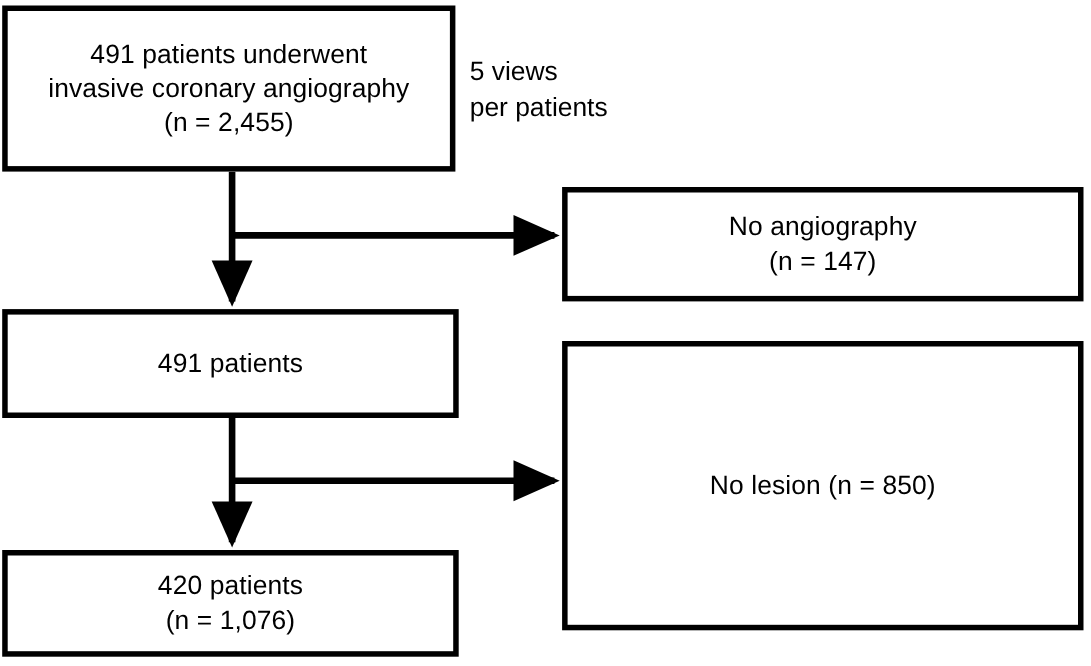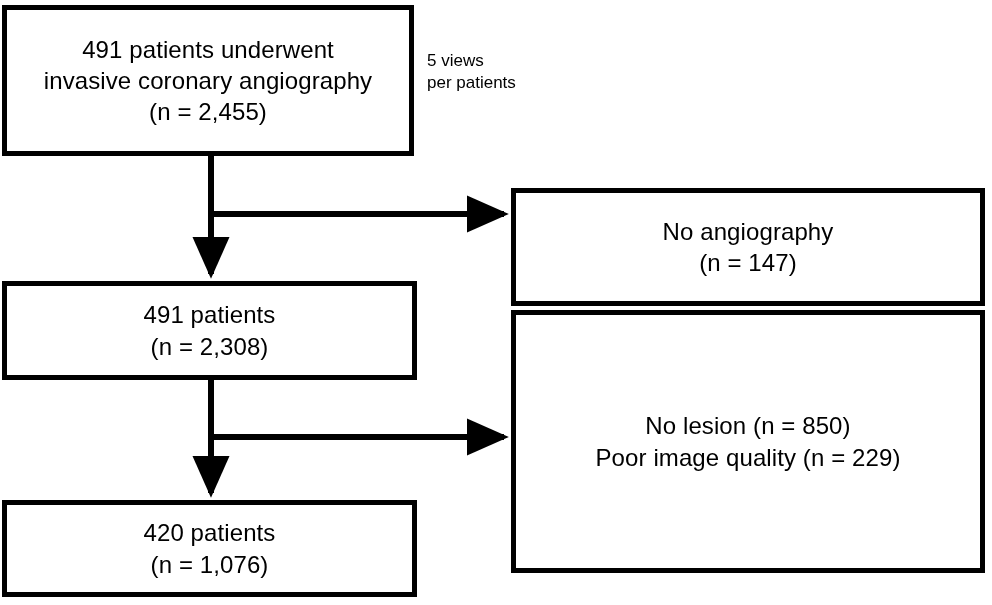--- a/index.html
+++ b/index.html
@@ -36,27 +36,27 @@
   }
   .flow-box .line {
     display: block;
     white-space: nowrap;
   }
 
   
   #box-enrolled   { left: 2px;   top: 5px;   width: 412px; height: 151px; }
   #box-eligible   { left: 2px;   top: 281px; width: 415px; height: 99px;  }
   #box-final      { left: 2px;   top: 500px; width: 415px; height: 97px;  }
-  #box-no-angio   { left: 511px; top: 188px; width: 474px; height: 118px;  }
+  #box-no-angio   { left: 511px; top: 170px; width: 474px; height: 104px;  }
   #box-excluded   { left: 511px; top: 310px; width: 474px; height: 263px; }
 
   
   .side-note {
     position: absolute;
-    font-size: 17px;
+    font-size: 24px;
     line-height: 1.32;
     text-align: left;
     white-space: nowrap;
   }
   #note-views { left: 427px; top: 50px; }
 
   
   .connector {
     position: absolute;
     left: 0;
@@ -106,26 +106,24 @@
     <span class="line">per patients</span>
   </div>
 
   <div class="flow-box" id="box-no-angio">
     <span class="line">No angiography</span>
     <span class="line">(n = 147)</span>
   </div>
 
   <div class="flow-box" id="box-eligible">
     <span class="line">491 patients</span>
-    <span class="line">(n = 2,308)</span>
   </div>
 
   <div class="flow-box" id="box-excluded">
     <span class="line">No lesion (n = 850)</span>
-    <span class="line">Poor image quality (n = 229)</span>
   </div>
 
   <div class="flow-box" id="box-final">
     <span class="line">420 patients</span>
     <span class="line">(n = 1,076)</span>
   </div>
 
 </div>
 
 </body></html>

